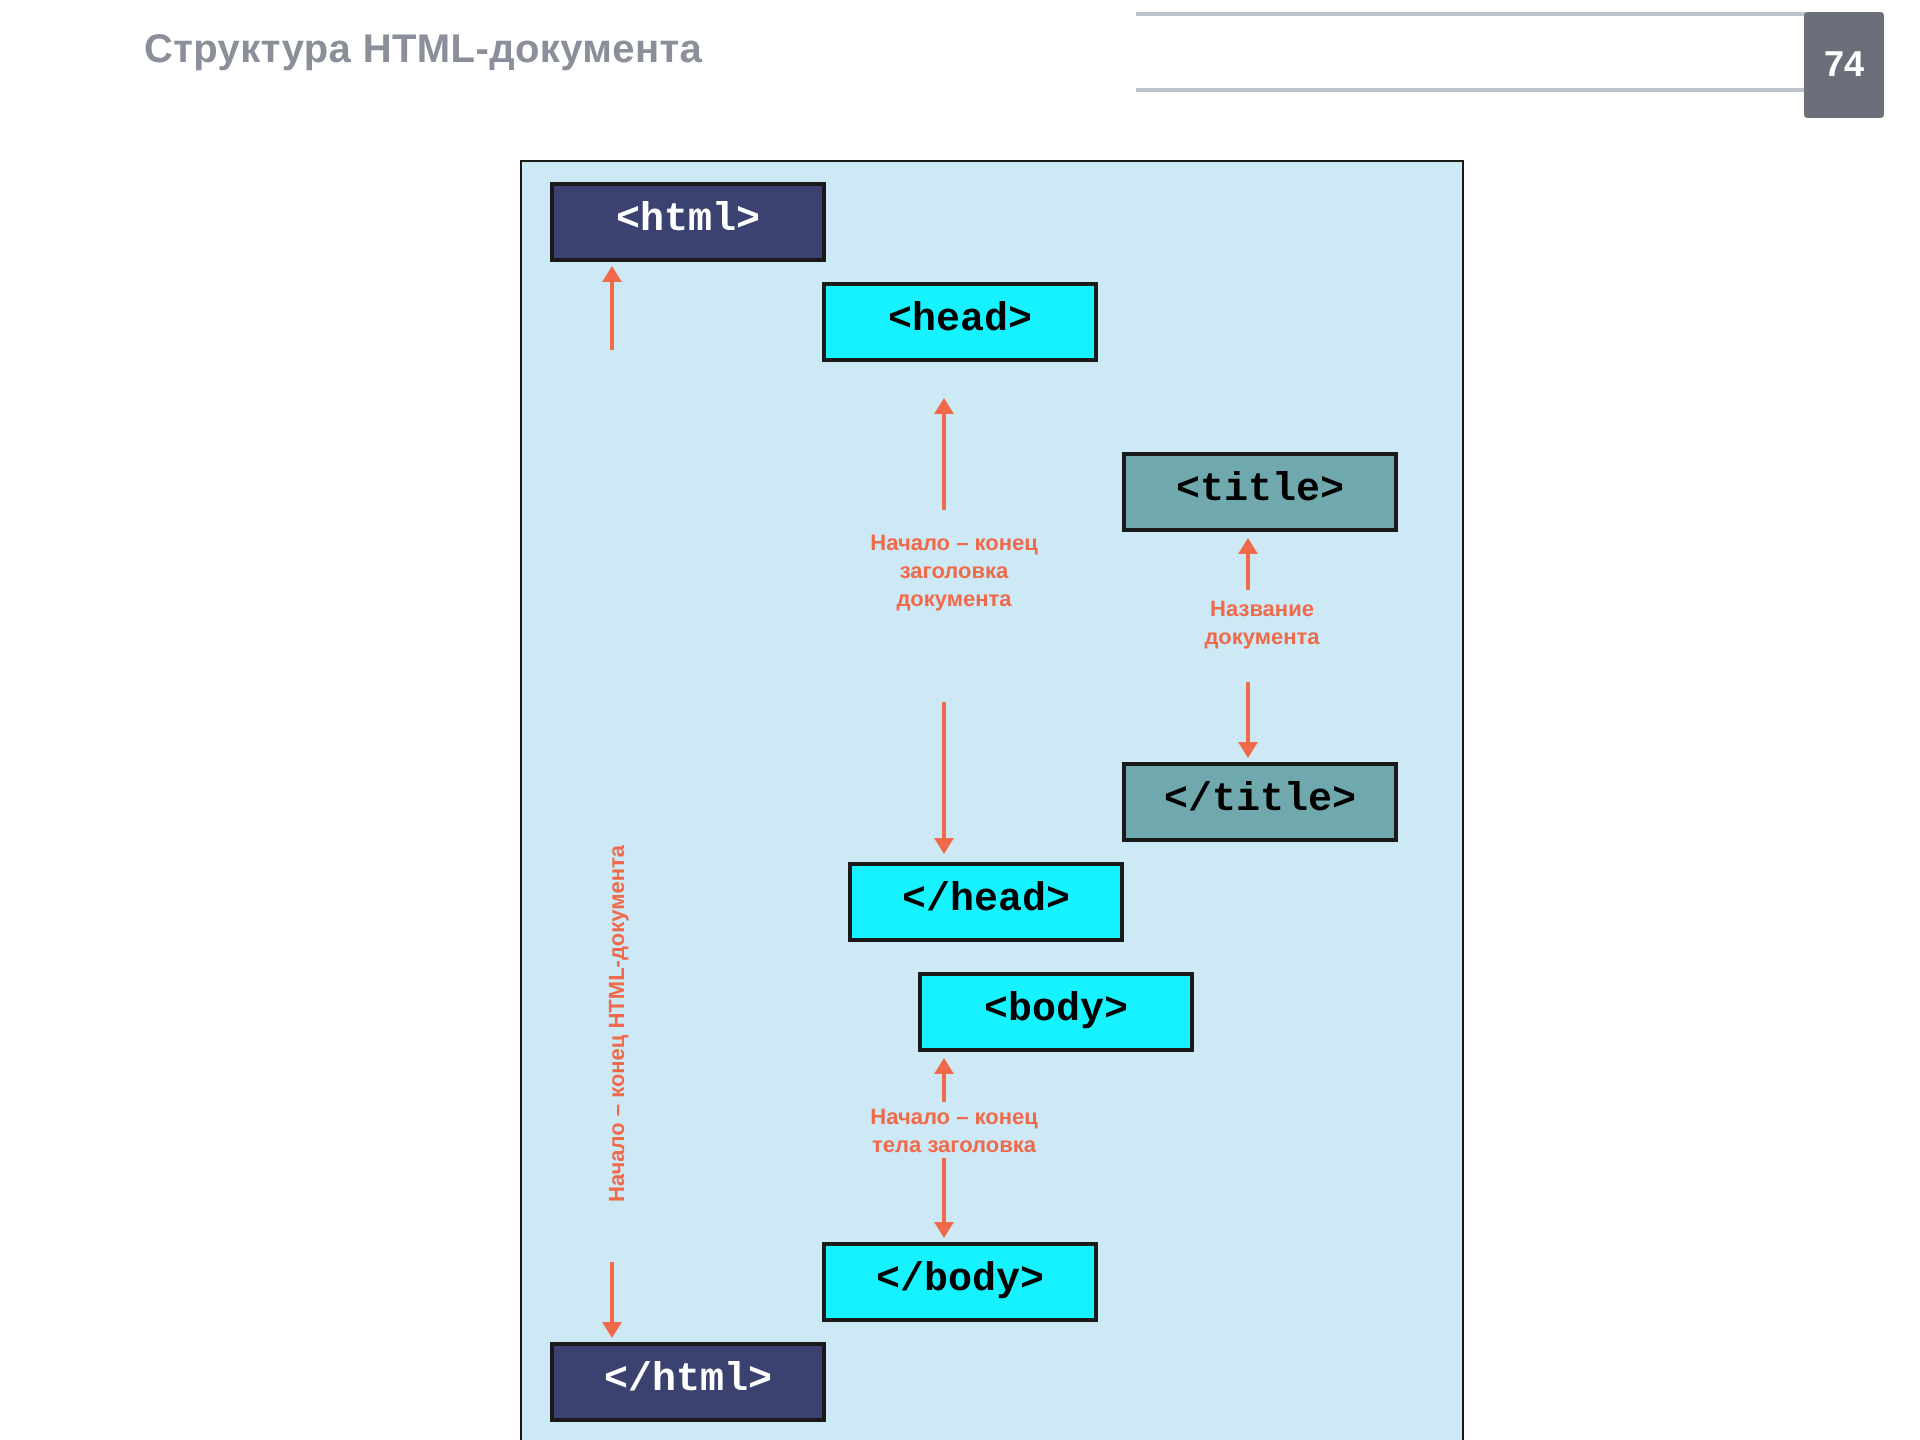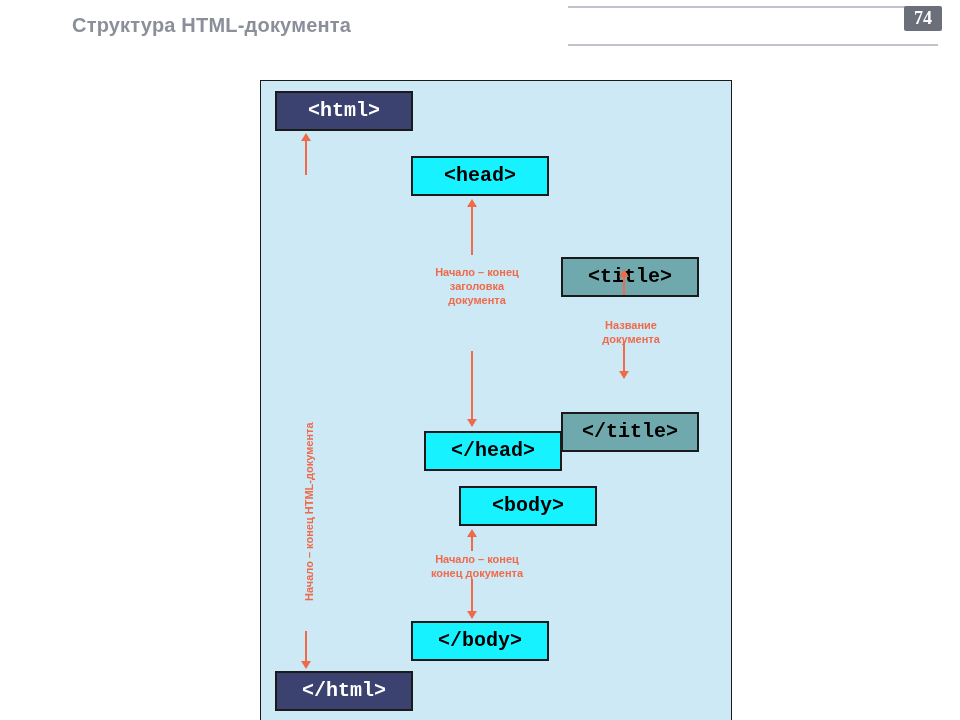--- a/index.html
+++ b/index.html
@@ -40,23 +40,22 @@
     background: #bfc4cc;
   }
   .page-number {
     position: absolute;
     top: 6px;
     right: 18px;
     font-size: 18px;
     font-weight: bold;
     color: #ffffff;
     background: #6a6f79;
-    padding: 2px 10px;
+    padding: 16px 10px;
     border-radius: 2px;
-    font-family: Liberation Serif, serif;
   }
   .title {
     position: absolute;
     top: 14px;
     left: 72px;
     font-size: 20px;
     font-weight: bold;
     color: #8a8f99;
     letter-spacing: 0.2px;
   }
@@ -78,21 +77,21 @@
     font-size: 20px;
     font-weight: bold;
     text-align: center;
     line-height: 36px;
     height: 40px;
     width: 138px;
     font-family: "Courier New", monospace;
   }
   .tag.navy { background: #3b4270; color: #ffffff; }
   .tag.cyan { background: #16f2ff; color: #000000; }
-  .tag.teal { background: #6fa9ad; color: #000000; margin-top: 31px; }
+  .tag.teal { background: #6fa9ad; color: #000000; }
   .note {
     position: absolute;
     color: #f06a4a;
     font-size: 11px;
     font-weight: bold;
     text-align: center;
     line-height: 1.25;
   }
   .note.vert {
     transform-origin: left top;
@@ -129,21 +128,21 @@
     <div class="page-number">74</div>
   </div>
 
   <div class="title">Структура HTML-документа</div>
 
   <div class="canvas">
 
     <div class="tag navy" style="left:14px; top:10px;">&lt;html&gt;</div>
     <div class="tag navy" style="left:14px; top:590px;">&lt;/html&gt;</div>
 
-    <div class="tag cyan" style="left:150px; top:75px;">&lt;head&gt;</div>
+    <div class="tag cyan" style="left:150px; top:60px;">&lt;head&gt;</div>
     <div class="tag cyan" style="left:163px; top:350px;">&lt;/head&gt;</div>
 
     <div class="tag teal" style="left:300px; top:145px;">&lt;title&gt;</div>
     <div class="tag teal" style="left:300px; top:300px;">&lt;/title&gt;</div>
 
     <div class="tag cyan" style="left:150px; top:405px;margin-left:48px;">&lt;body&gt;</div>
     <div class="tag cyan" style="left:150px; top:540px;">&lt;/body&gt;</div>
 
     <div class="arrow up-only" style="left:44px; top:58px;  height:36px;"></div>
     <div class="arrow down-only" style="left:44px; top:550px; height:32px;"></div>
@@ -158,24 +157,24 @@
     <div class="arrow down-only" style="left:210px; top:498px; height:34px;"></div>
 
     <div class="note vert" style="left:42px; top:520px;">Начало – конец HTML-документа</div>
 
     <div class="note" style="left:156px; top:185px; width:120px;">
       <div>Начало – конец</div>
       <div>заголовка</div>
       <div>документа</div>
     </div>
 
-    <div class="note" style="left:320px; top:218px; width:100px;margin-top:20px;">
+    <div class="note" style="left:320px; top:218px; width:100px;">
       <div>Название</div>
       <div>документа</div>
     </div>
 
     <div class="note" style="left:156px; top:472px; width:120px;">
       <div>Начало – конец</div>
-      <div>конец документа</div>
+      <div>тела заголовка</div>
     </div>
 
   </div>
 </div>
 
 </body></html>

